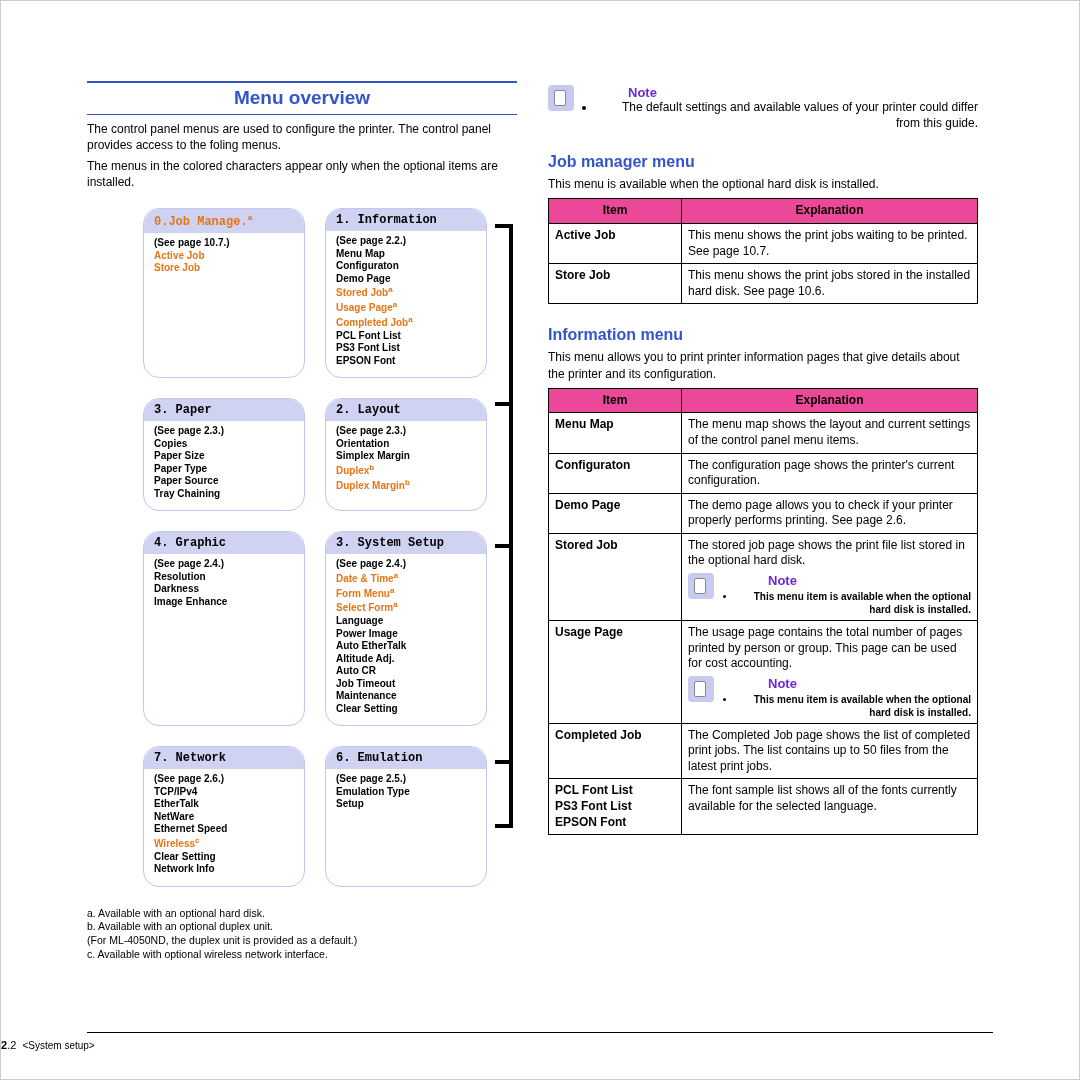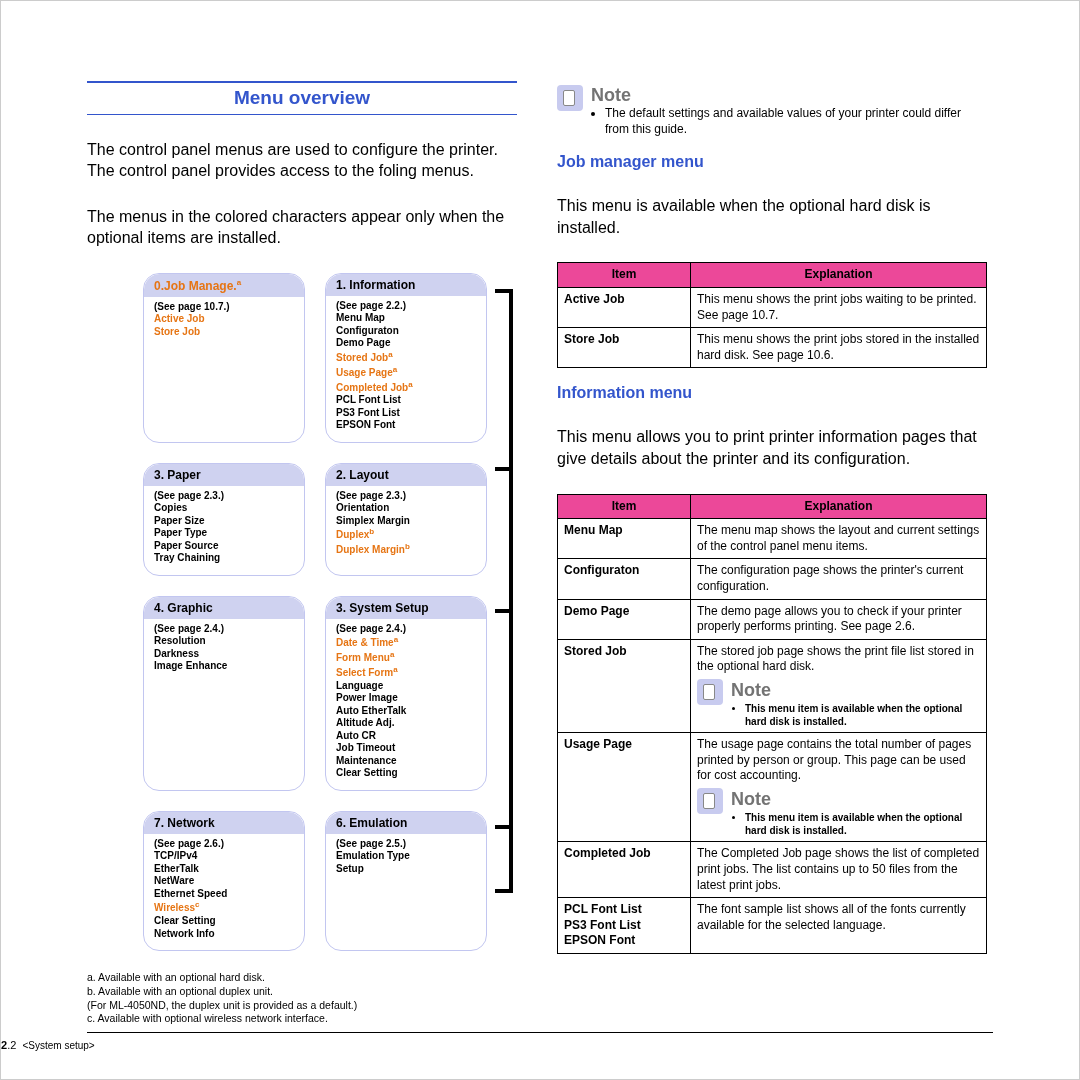--- a/index.html
+++ b/index.html
@@ -13,43 +13,43 @@
   .page {
     width: 1080px;
     height: 1080px;
     box-sizing: border-box;
     padding: 80px 86px 30px 86px;
     position: relative;
     border: 1px solid #ccc;
   }
   .columns {
     display: flex;
-    gap: 40px;
+    gap: 31px;
   }
   .col-left { width: 430px; }
   .col-right { width: 430px; }
 
   h1.section {
     color: #3355cc;
     font-size: 19px;
     font-weight: bold;
     text-align: center;
     margin: 0 0 6px 0;
     border-top: 2px solid #3355cc;
     border-bottom: 1px solid #3355cc;
     padding: 2px 0;
     line-height: 1.4;
   }
   h2.subhead {
     color: #3355cc;
     font-size: 16px;
     font-weight: bold;
-    margin: 16px 0 4px 0;
-  }
-  .body-text { font-size: 16px; line-height: 1.35; margin: 24px 0; }
+    margin: 22px 0 4px 0;
+  }
+  .body-text { font-size: 12px; line-height: 1.35; margin: 5px 0; }
 
   
   .menu-grid {
     margin-top: 18px;
     position: relative;
     width: 352px;
     margin-left: 56px;
   }
   .menu-row { display:flex; gap: 20px; margin-bottom: 20px; position:relative;}
   .menu-box {
@@ -60,20 +60,21 @@
     box-sizing: border-box;
     padding: 0;
     overflow: hidden;
   }
   .menu-box .hdr {
     background: #cfd2f0;
     font-weight: bold;
     font-size: 12px;
     padding: 4px 10px 4px 10px;
     border-radius: 16px 16px 0 0;
+    font-family: Liberation Mono, monospace;
   }
   .menu-box .hdr.optional { color:#e67514; }
   .menu-box .body {
     padding: 4px 10px 10px 10px;
     font-size: 10px;
     line-height: 1.25;
   }
   .menu-box .body .small { font-weight: bold; }
   .menu-box .bold { font-weight: bold; }
   .opt { color:#e67514; font-weight:bold;}
@@ -101,22 +102,22 @@
   .note {
     display:flex; gap:8px; margin: 4px 0 0 0;
   }
   .note-icon{
     width:26px; height:26px; background:#c8cbef; border-radius:4px; position:relative; flex:none;
   }
   .note-icon::after{
     content:""; position:absolute; left:6px; top:5px; width:10px; height:14px;
     background:#fff; border:1px solid #888; border-radius:2px 2px 2px 2px;
   }
-  .note-body .note-title{ color:#737373; font-weight:bold; font-size:18px; }
-  .note-body ul{ margin:0 0 0 14px; padding:0; font-size:12px; line-height:1.3;}
+  .note-body .note-title{ color:#6d28d9; font-weight:bold; font-size:13px;margin-left:46px; }
+  .note-body ul{ margin:0 0 0 14px; padding:0; font-size:12px; line-height:1.3;text-align:right;}
   .note-body.small ul{font-size:10px;font-weight:bold;}
 
   
   table.info {
     width:100%;
     border-collapse: collapse;
     font-size:12px;
     margin-top:6px;
   }
   table.info th, table.info td{

